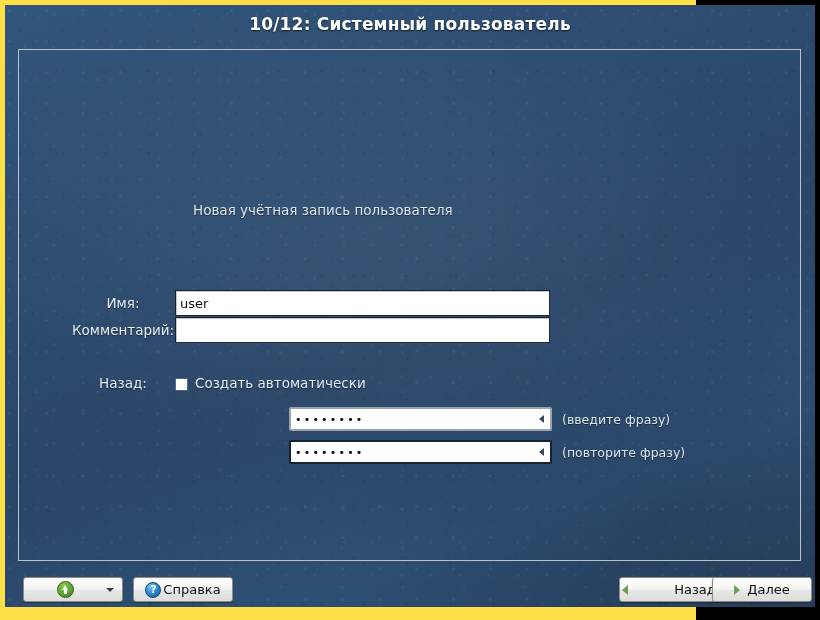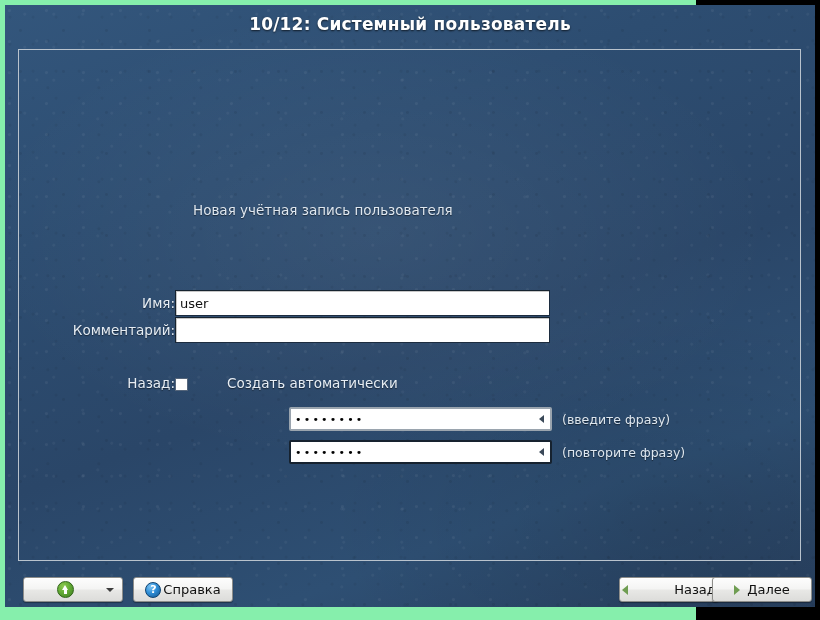--- a/index.html
+++ b/index.html
@@ -12,21 +12,21 @@
     height: 620px;
     overflow: hidden;
     font-family: "DejaVu Sans", "Liberation Sans", sans-serif;
   }
 
   
   #screen {
     position: relative;
     width: 696px;
     height: 620px;
-    background: #86efac;
+    background: #fde047;
     box-sizing: border-box;
   }
 
   
   #installer {
     position: absolute;
     left: 5px;
     top: 5px;
     width: 810px;
     height: 602px;
@@ -97,21 +97,21 @@
     white-space: nowrap;
   }
 
   .field-row {
     position: absolute;
     display: flex;
     align-items: center;
   }
   .field-label {
     width: 104px;
-    text-align: right;
+    text-align: center;
     color: #e6edf4;
     font-size: 13.5px;
     text-shadow: 0 1px 1px rgba(0,0,0,0.5);
     padding-right: 0;
     white-space: nowrap;
     box-sizing: border-box;
   }
 
   .text-input {
     box-sizing: border-box;
@@ -133,21 +133,20 @@
   #name-row   { left: 52px; top: 240px; }
   #comment-row{ left: 52px; top: 267px; }
   #name-input    { width: 375px; }
   #comment-input { width: 375px; }
 
   
   #password-row { left: 52px; top: 325px; }
   #auto-check-wrap {
     display: flex;
     align-items: flex-end;
-    gap: 32px;
   }
   .checkbox {
     width: 13px;
     height: 13px;
     background: #fdfdfd;
     border: 1px solid #55657a;
     box-shadow: inset 0 0 0 1px rgba(255,255,255,0.6);
     box-sizing: border-box;
     margin-right: 7px;
     flex: 0 0 auto;

